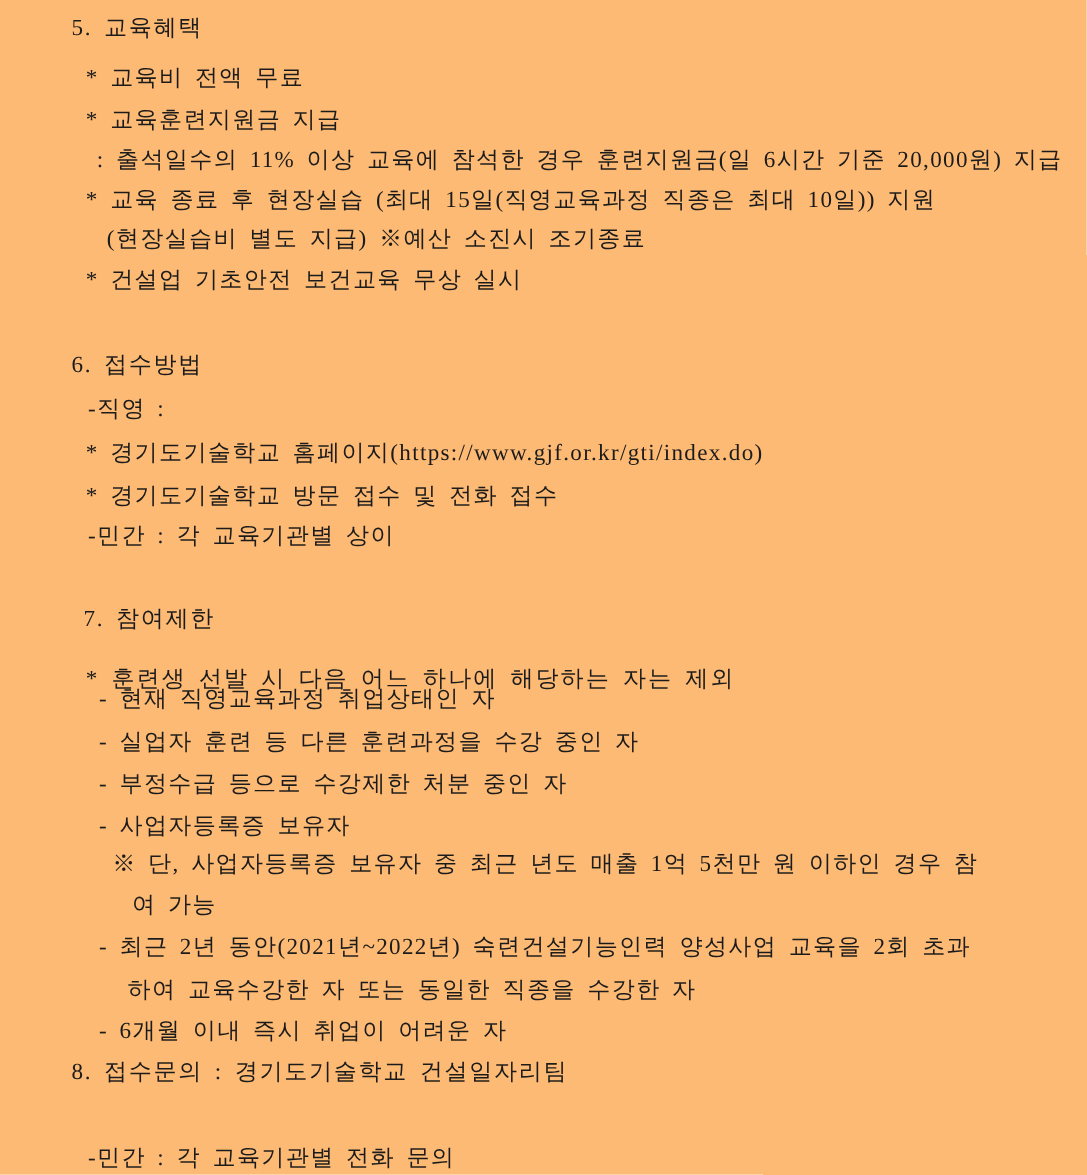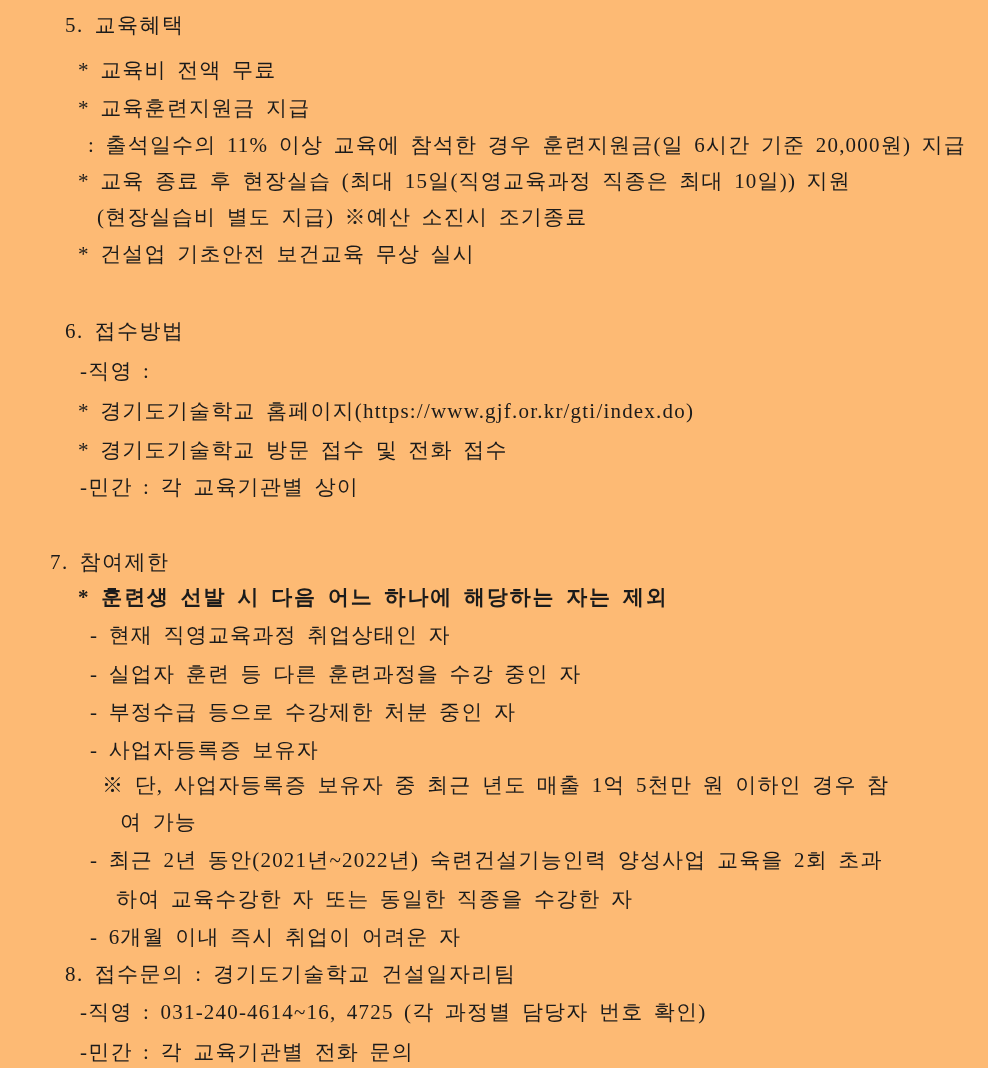--- a/index.html
+++ b/index.html
@@ -21,22 +21,23 @@
   }
   .ln {
     position: absolute;
     white-space: pre;
     line-height: 1.25;
   }
   .heading {
     letter-spacing: 1.5px;
   }
   .bold {
-    font-weight: 700;
+    font-weight: 400;
     letter-spacing: 1.8px;
+    margin-top: 20px;
   }
 </style>
 </head>
 <body>
 
 <div class="page">
 
   <div class="ln heading" style="left:65px; top:12px">5. 교육혜택</div>
   <div class="ln" style="left:78px; top:57px">* 교육비 전액 무료</div>
   <div class="ln" style="left:78px; top:95px">* 교육훈련지원금 지급</div>
@@ -44,29 +45,28 @@
   <div class="ln" style="left:78px; top:168px">* 교육 종료 후 현장실습 (최대 15일(직영교육과정 직종은 최대 10일)) 지원</div>
   <div class="ln" style="left:97px; top:204px">(현장실습비 별도 지급) ※예산 소진시 조기종료</div>
   <div class="ln" style="left:78px; top:241px">* 건설업 기초안전 보건교육 무상 실시</div>
 
   <div class="ln heading" style="left:65px; top:318px">6. 접수방법</div>
   <div class="ln" style="left:80px; top:358px">-직영 :</div>
   <div class="ln" style="left:78px; top:398px">* 경기도기술학교 홈페이지(https://www.gjf.or.kr/gti/index.do)</div>
   <div class="ln" style="left:78px; top:437px">* 경기도기술학교 방문 접수 및 전화 접수</div>
   <div class="ln" style="left:80px; top:474px">-민간 : 각 교육기관별 상이</div>
 
-  <div class="ln heading" style="left:50px; top:549px">7. 참여제한</div>
+  <div class="ln heading" style="left:76px; top:549px">7. 참여제한</div>
   <div class="ln bold" style="left:78px; top:584px">* 훈련생 선발 시 다음 어느 하나에 해당하는 자는 제외</div>
   <div class="ln" style="left:90px; top:622px">- 현재 직영교육과정 취업상태인 자</div>
   <div class="ln" style="left:90px; top:661px">- 실업자 훈련 등 다른 훈련과정을 수강 중인 자</div>
   <div class="ln" style="left:90px; top:699px">- 부정수급 등으로 수강제한 처분 중인 자</div>
   <div class="ln" style="left:90px; top:737px">- 사업자등록증 보유자</div>
   <div class="ln" style="left:102px; top:772px">※ 단, 사업자등록증 보유자 중 최근 년도 매출 1억 5천만 원 이하인 경우 참</div>
   <div class="ln" style="left:120px; top:809px">여 가능</div>
   <div class="ln" style="left:90px; top:847px">- 최근 2년 동안(2021년~2022년) 숙련건설기능인력 양성사업 교육을 2회 초과</div>
   <div class="ln" style="left:116px; top:886px">하여 교육수강한 자 또는 동일한 직종을 수강한 자</div>
   <div class="ln" style="left:90px; top:924px">- 6개월 이내 즉시 취업이 어려운 자</div>
 
   <div class="ln heading" style="left:65px; top:961px">8. 접수문의 : 경기도기술학교 건설일자리팀</div>
-  <div class="ln" style="left:80px; top:999px">-직영 : 031-240-4614~16, 4725 (각 과정별 담당자 번호 확인)</div>
   <div class="ln" style="left:80px; top:1039px">-민간 : 각 교육기관별 전화 문의</div>
 
 </div>
 
 </body></html>

